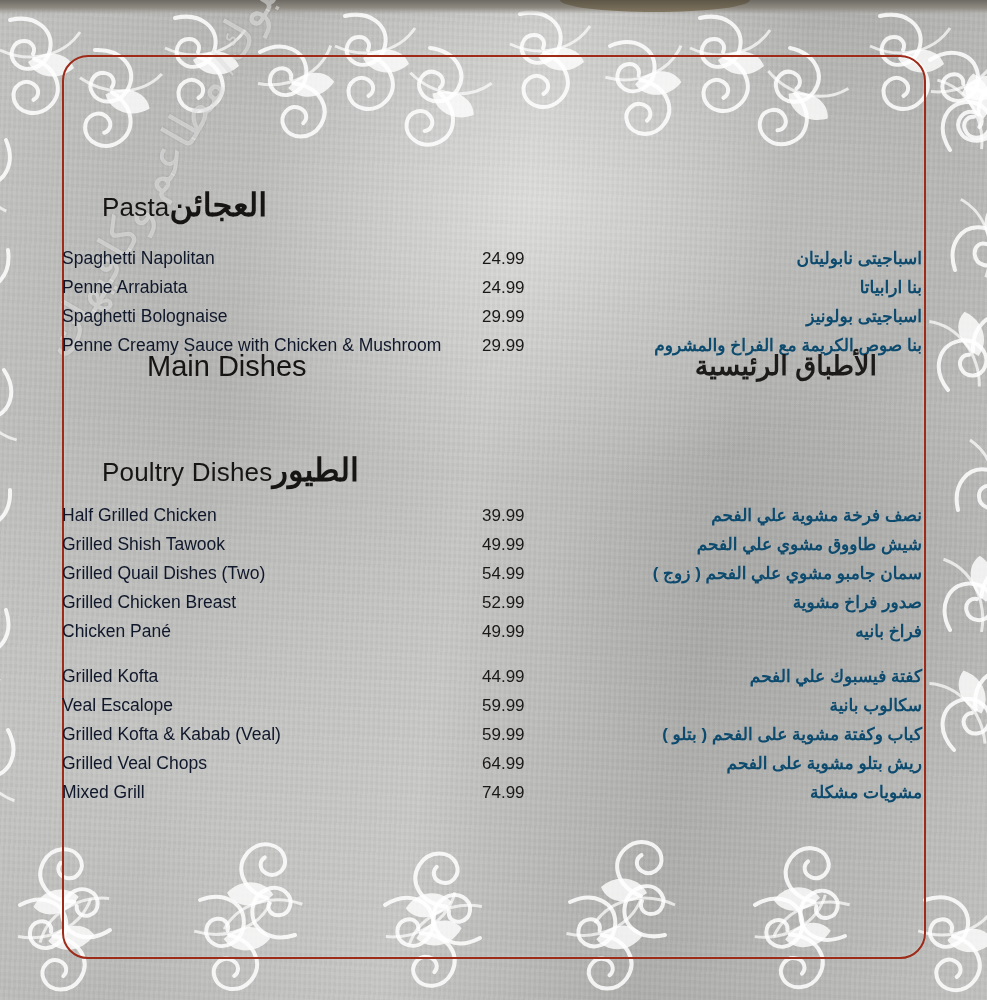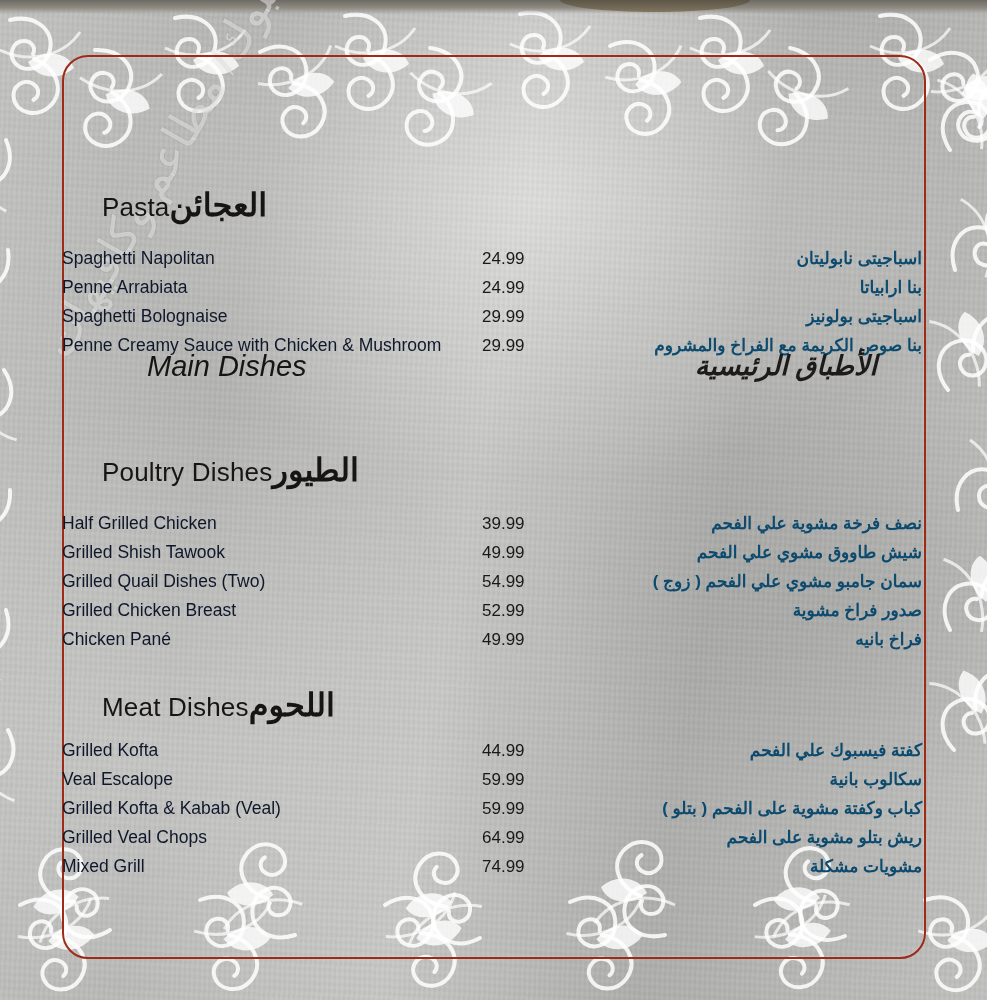--- a/index.html
+++ b/index.html
@@ -120,21 +120,20 @@
   }
   .sec-head .ar {
     font-size: 32px;
     font-weight: 700;
     direction: rtl;
     color: #171513;
   }
 
   .center-head {
     text-align: left;
-    font-style: italic;
   }
   .center-head .wrap {
     display: flex;
     justify-content: space-between;
     padding: 0 45px 0 85px;
   }
   .center-head .en {
     font-size: 29px;
     color: #171513;
   }
@@ -286,21 +285,21 @@
       <span class="en">Main Dishes</span>
       <span class="ar">الأطباق الرئيسية</span>
     </div>
   </div>
 
   <div class="section" style="top:360px;">
     <div class="sec-head">
       <span class="en">Poultry Dishes</span>
       <span class="ar">الطيور</span>
     </div>
-    <table class="items" style="margin-top:20px;">
+    <table class="items" style="margin-top:12px;">
       <tbody>
         <tr>
           <td class="en">Half Grilled Chicken</td>
           <td class="price">39.99</td>
           <td class="ar">نصف فرخة مشوية علي الفحم</td>
         </tr>
         <tr>
           <td class="en">Grilled Shish Tawook</td>
           <td class="price">49.99</td>
           <td class="ar">شيش طاووق مشوي علي الفحم</td>
@@ -318,24 +317,20 @@
         <tr>
           <td class="en">Chicken Pané</td>
           <td class="price">49.99</td>
           <td class="ar">فراخ بانيه</td>
         </tr>
       </tbody>
     </table>
   </div>
 
   <div class="section" style="top:595px;">
-    <div class="sec-head">
-      <span class="en">Meat Dishes</span>
-      <span class="ar">اللحوم</span>
-    </div>
     <table class="items" style="margin-top:12px;">
       <tbody>
         <tr>
           <td class="en">Grilled Kofta</td>
           <td class="price">44.99</td>
           <td class="ar">كفتة فيسبوك علي الفحم</td>
         </tr>
         <tr>
           <td class="en">Veal Escalope</td>
           <td class="price">59.99</td>

